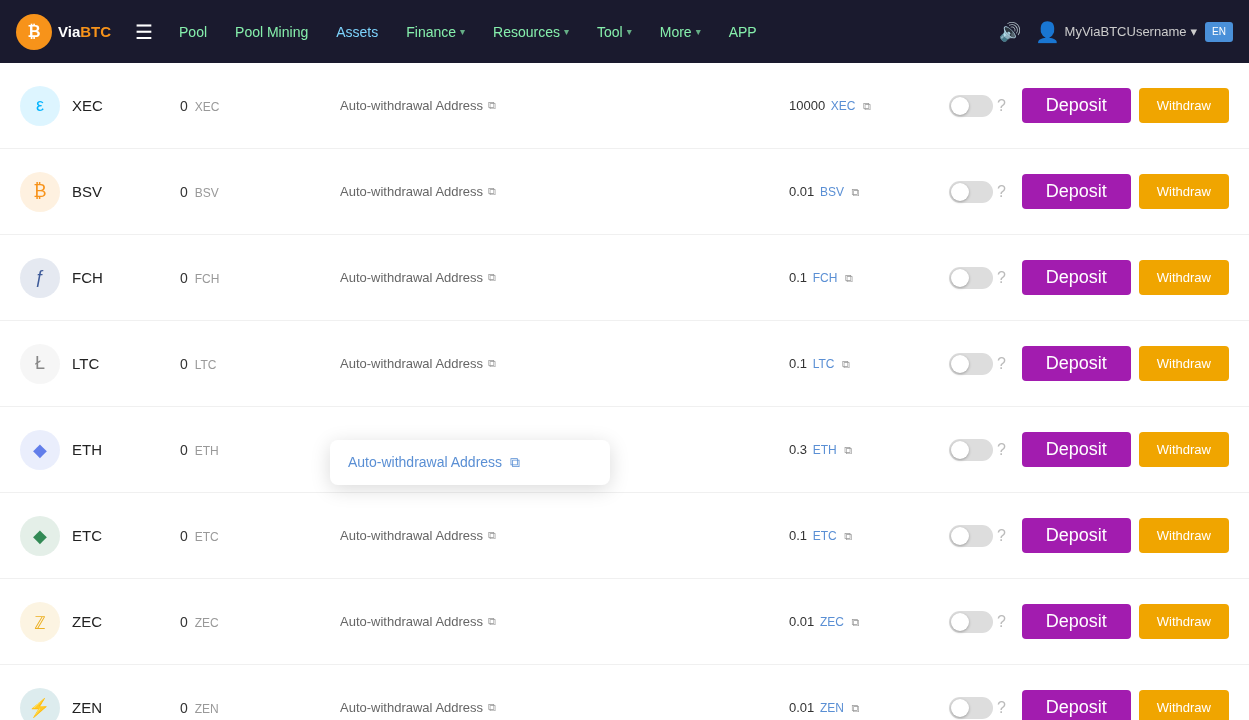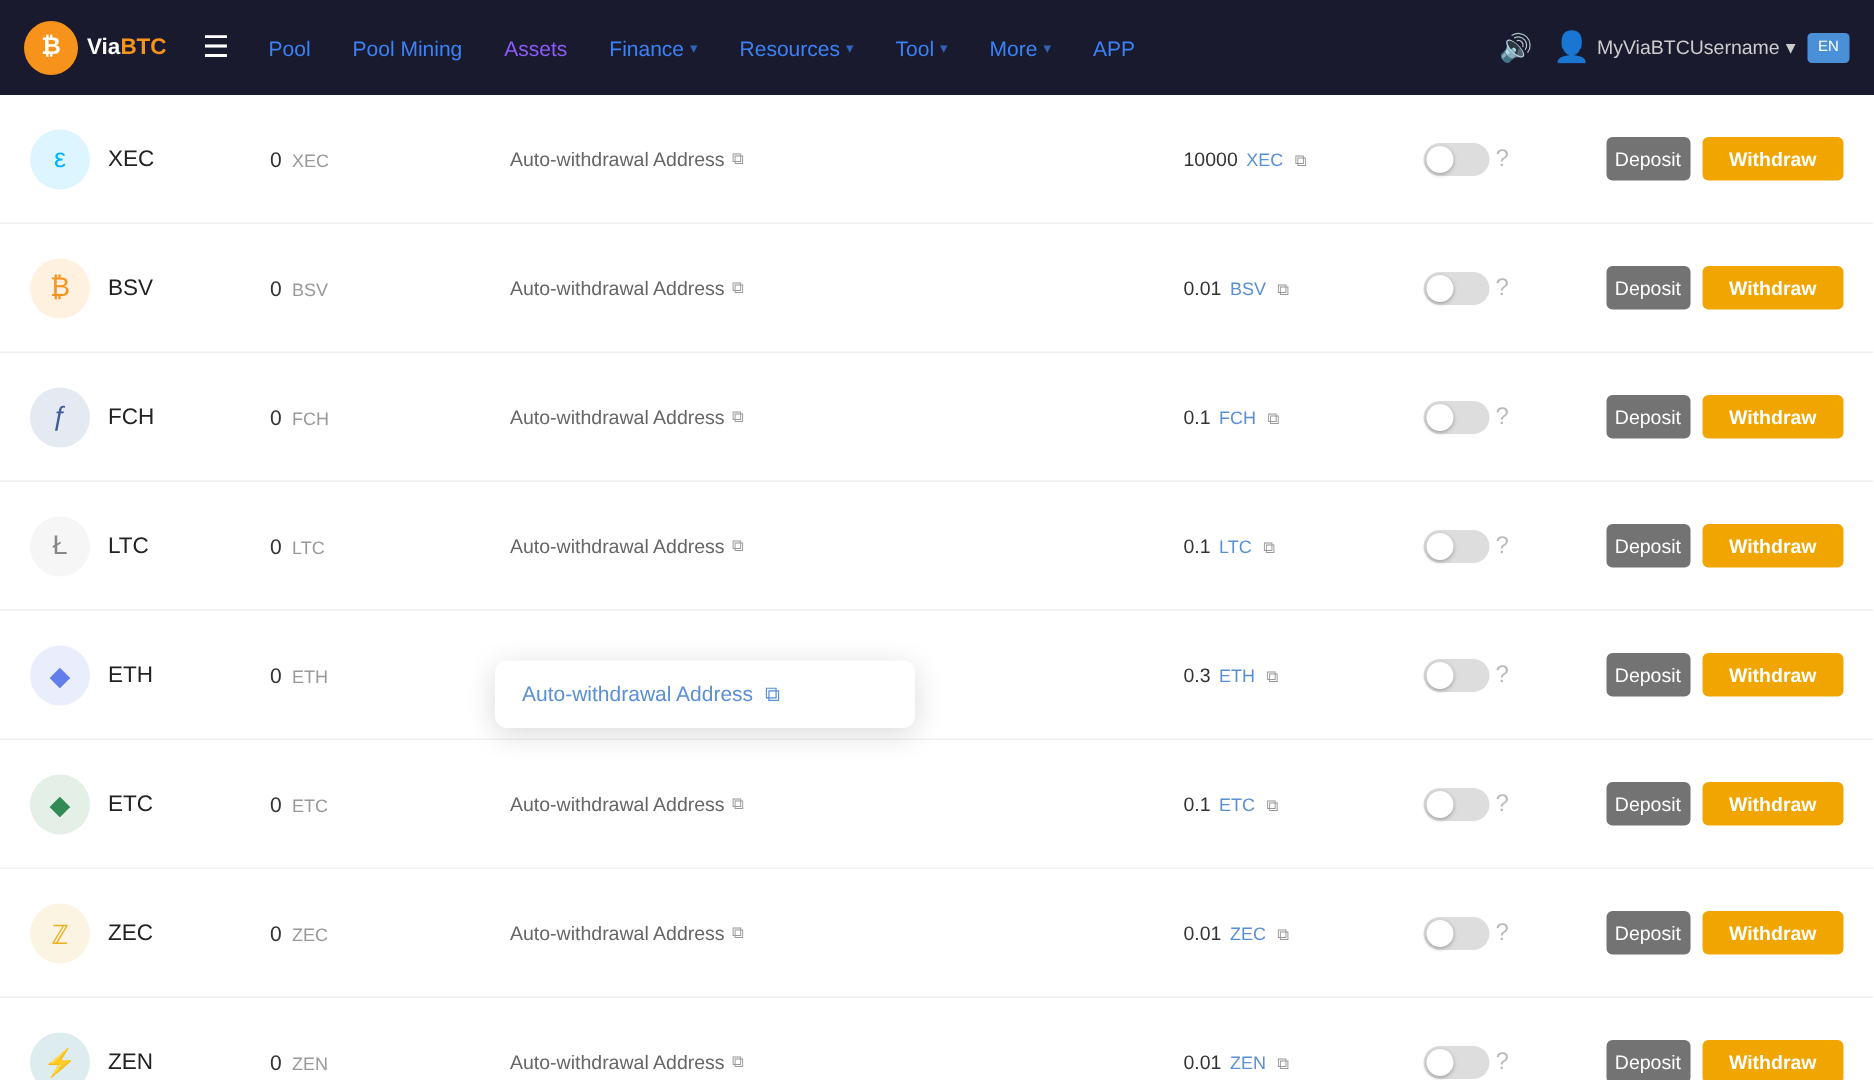--- a/index.html
+++ b/index.html
@@ -44,33 +44,33 @@
     .nav-logo-text span { color: #f7931a; }
     .hamburger {
       color: white;
       background: none;
       border: none;
       font-size: 20px;
       cursor: pointer;
       padding: 6px 10px;
     }
     .nav-item {
-      color: #3b82f6;
+      color: #86efac;
       background: none;
       border: none;
       font-size: 14px;
       cursor: pointer;
       padding: 6px 12px;
       display: flex;
       align-items: center;
       gap: 4px;
       white-space: nowrap;
     }
     .nav-item.active {
-      color: #8b5cf6;
+      color: #7dd3fc;
     }
     .nav-item .chevron {
       font-size: 10px;
       opacity: 0.7;
     }
     .nav-spacer { flex: 1; }
     .nav-right {
       display: flex;
       align-items: center;
       gap: 8px;
@@ -230,38 +230,38 @@
     }
 
     .col-actions {
       width: 200px;
       flex-shrink: 0;
       display: flex;
       gap: 8px;
       justify-content: flex-end;
     }
     .btn-deposit {
-      background: #737373;
+      background: #a21caf;
       color: white;
       border: none;
-      padding: 7px 6px;
+      padding: 7px 24px;
       border-radius: 4px;
       cursor: pointer;
-      font-size: 13px;
+      font-size: 18px;
       font-weight: 500;
     }
     .btn-withdraw {
       background: #f0a500;
       color: white;
       border: none;
       padding: 7px 18px;
       border-radius: 4px;
       cursor: pointer;
       font-size: 13px;
-      font-weight: 700;
+      font-weight: 400;
     }
 
     
     .coin-xec { background: #00b4ff22; }
     .coin-xec-inner { color: #00b4ff; }
     .coin-bsv { background: #f7931a22; }
     .coin-bsv-inner { color: #f7931a; }
     .coin-fch { background: #3d5a9922; }
     .coin-fch-inner { color: #3d5a99; }
     .coin-ltc { background: #bfbbbb22; }

